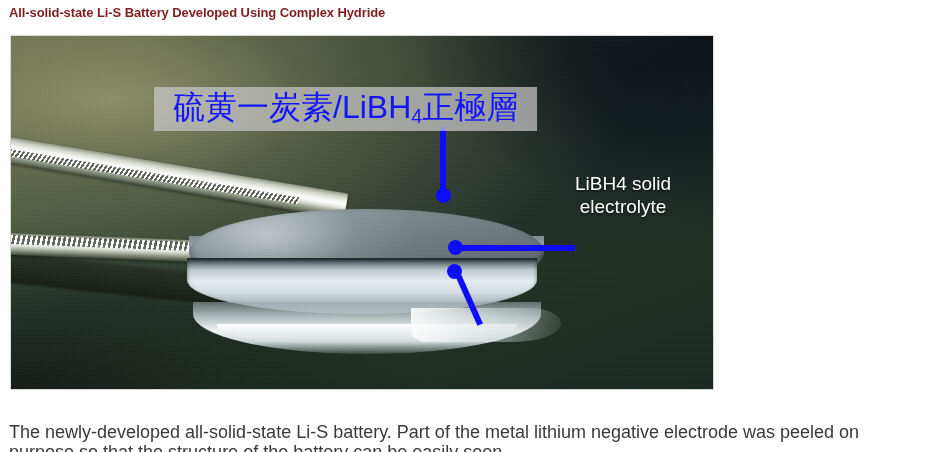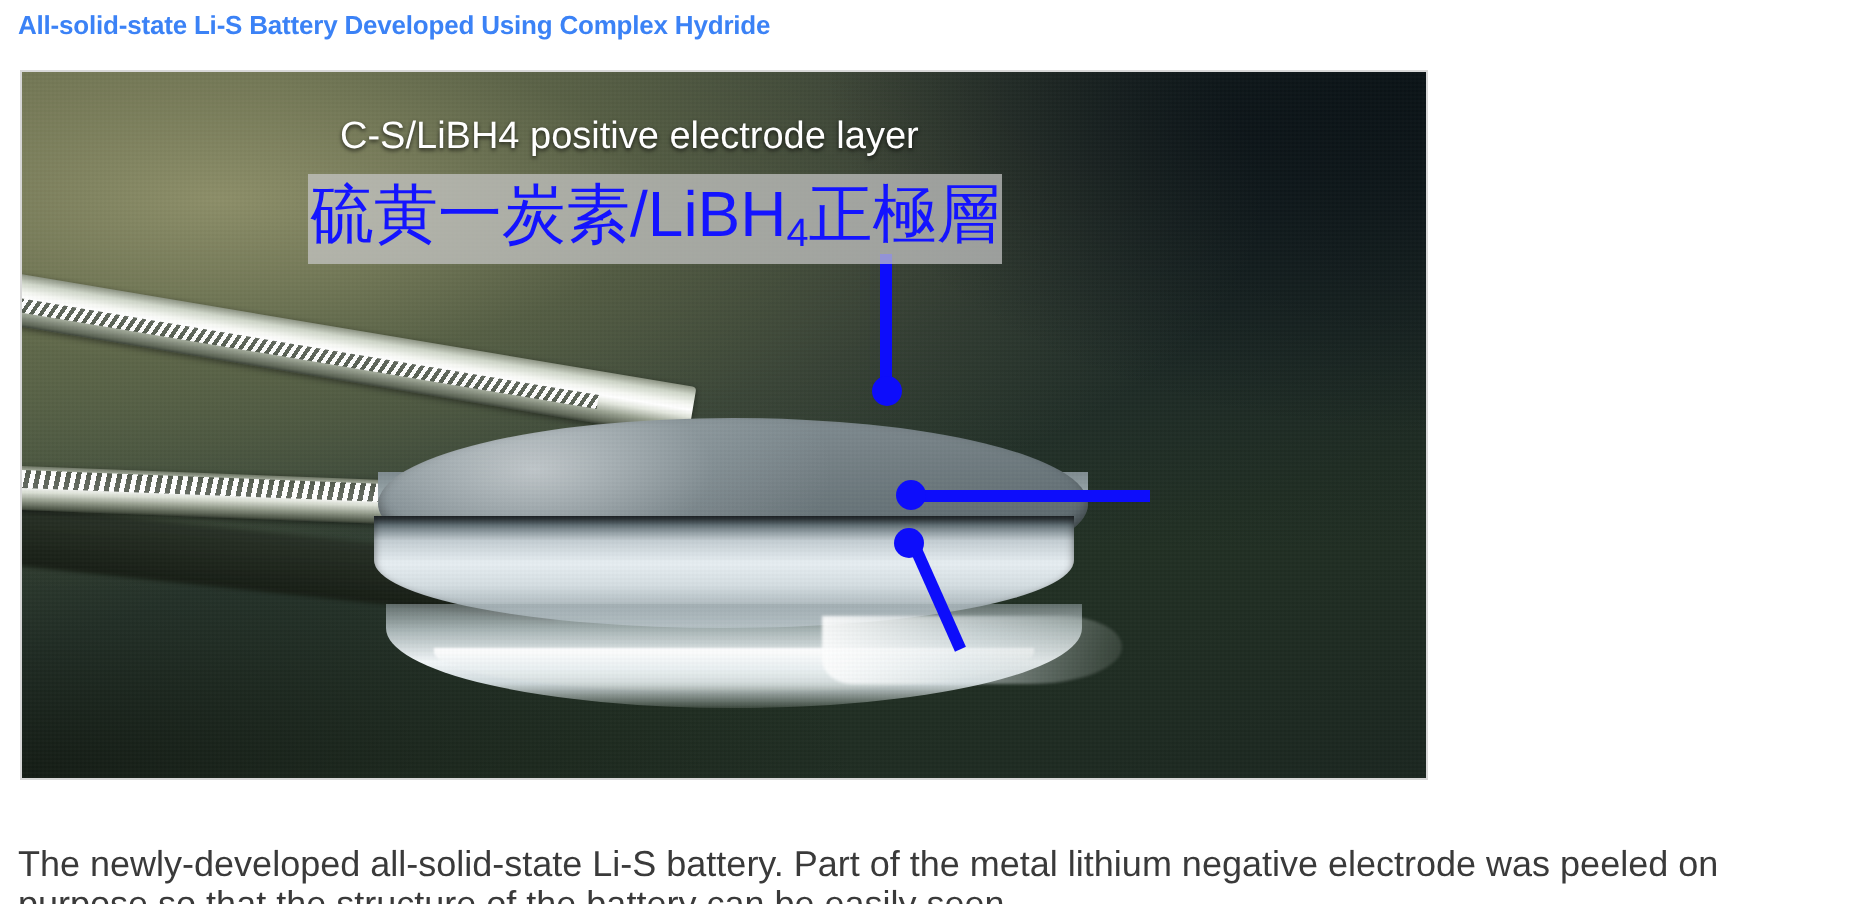--- a/index.html
+++ b/index.html
@@ -17,21 +17,21 @@
   }
 
   
   .page-title {
     position: absolute;
     left: 9px;
     top: 5px;
     font-size: 13px;
     font-weight: bold;
     letter-spacing: -0.1px;
-    color: #3b82f6;
+    color: #7f1d1d;
     white-space: nowrap;
   }
 
   
   .figure-wrap {
     position: absolute;
     left: 0;
     top: 0;
     width: 934px;
     height: 400px;
@@ -222,21 +222,21 @@
   .en-metal { left: 505px; top: 280px; }
 
   
   .jp-label {
     position: absolute;
     color: #1414ff;
     background: rgba(200,200,200,0.72);
     font-size: 32px;
     line-height: 40px;
     white-space: nowrap;
-    padding: 0 1px;
+    padding: 0 19px;
   }
   .jp-label sub {
     font-size: 0.62em;
     vertical-align: baseline;
     position: relative;
     top: 5px;
   }
   .jp-pos   { left: 154px; top: 87px; }
   .jp-elec  { left: 545px; top: 228px; }
   .jp-metal { left: 452px; top: 325px; }
@@ -303,22 +303,23 @@
 
   <div class="lead lead-pos-line"></div>
   <div class="dot dot-pos"></div>
 
   <div class="lead lead-elec-line"></div>
   <div class="dot dot-elec"></div>
 
   <div class="lead lead-metal-line"></div>
   <div class="dot dot-metal"></div>
 
-  <div class="en-label en-pos">C-S/LiBH4 positive electrode layer</div>
-
+
+  <div class="en-label en-elec">LiBH4 solid
+electrolyte</div>
 
 
   <div class="jp-label jp-pos">
     <span>硫黄一炭素/LiBH</span><sub>4</sub><span>正極層</span>
   </div>
 
 
 
 </div>
 

